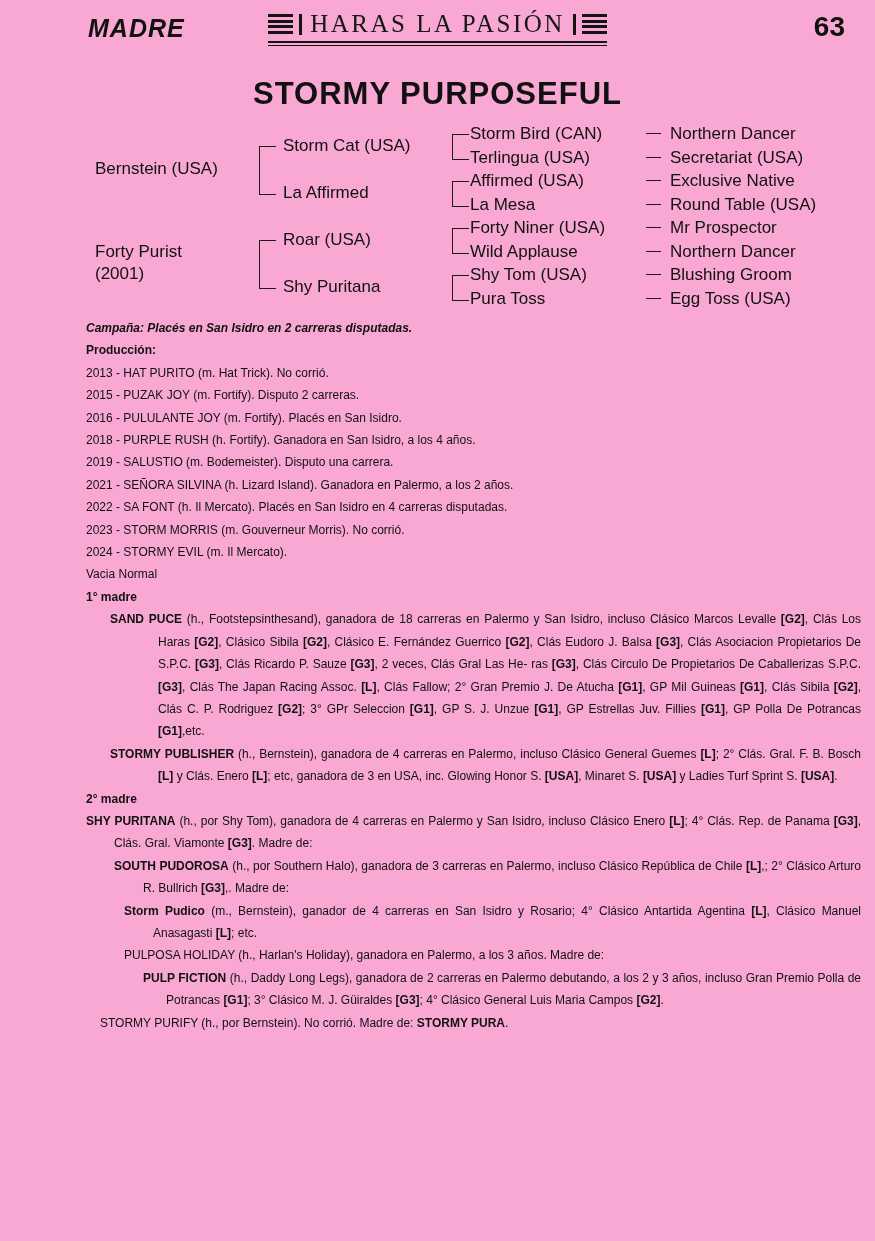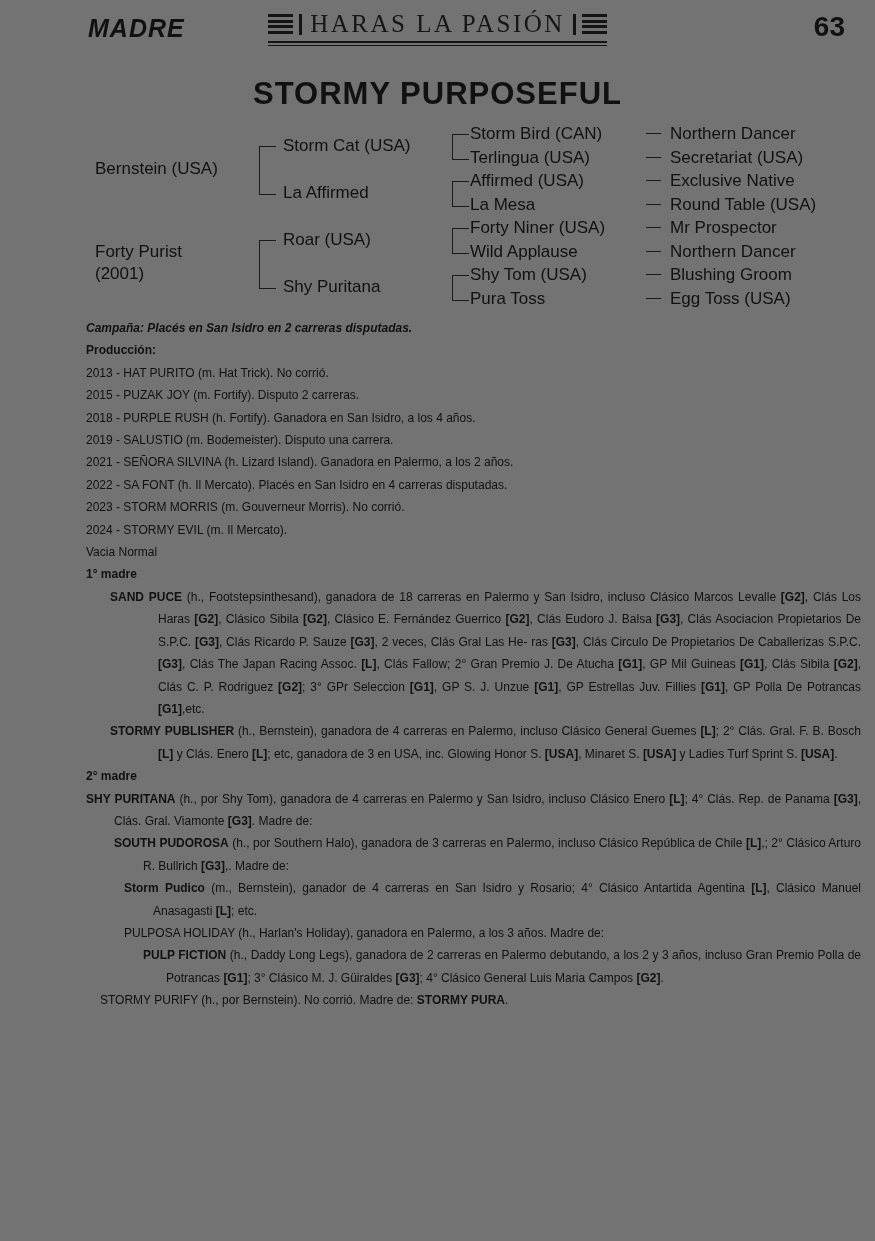--- a/index.html
+++ b/index.html
@@ -1,18 +1,18 @@
 <!DOCTYPE html>
 <html><head>
 <meta charset="utf-8">
 <style>
   html,body { margin:0; padding:0; background:#e8e8e8; }
   .page {
     position:relative; width:875px; height:1241px; margin:0 auto;
-    background:#737373; color:#111; overflow:hidden;
+    background:#f9a8d4; color:#111; overflow:hidden;
     font-family:"Liberation Sans", sans-serif;
   }
   b { font-weight:bold; }
 
   
   .hdr { position:relative; height:58px; padding-top:10px; }
   .kicker {
     position:absolute; left:88px; top:14px;
     font-size:25px; font-weight:bold; font-style:italic; letter-spacing:1px;
   }
@@ -131,20 +131,21 @@
         <div>(2001)</div>
       </div>
     </div>
 
   <div class="bodytxt">
     <p class="campaign">Campaña: Placés en San Isidro en 2 carreras disputadas.</p>
     <p class="bold-head">Producción:</p>
     <div id="production-list">
         <p class="prod"><span>2013 - HAT PURITO (m. Hat Trick). No corrió.</span></p>
         <p class="prod"><span>2015 - PUZAK JOY (m. Fortify). Disputo 2 carreras.</span></p>
+        <p class="prod"><span>2016 - PULULANTE JOY (m. Fortify). Placés en San Isidro.</span></p>
         <p class="prod"><span>2018 - PURPLE RUSH (h. Fortify). Ganadora en San Isidro, a los 4 años.</span></p>
         <p class="prod"><span>2019 - SALUSTIO (m. Bodemeister). Disputo una carrera.</span></p>
         <p class="prod"><span>2021 - SEÑORA SILVINA (h. Lizard Island). Ganadora en Palermo, a los 2 años.</span></p>
         <p class="prod"><span>2022 - SA FONT (h. Il Mercato). Placés en San Isidro en 4 carreras disputadas.</span></p>
         <p class="prod"><span>2023 - STORM MORRIS (m. Gouverneur Morris). No corrió.</span></p>
         <p class="prod"><span>2024 - STORMY EVIL (m. Il Mercato).</span></p>
       </div>
     <p>Vacia Normal</p>
     <p class="bold-head">1° madre</p>
     <div id="first-dam">

